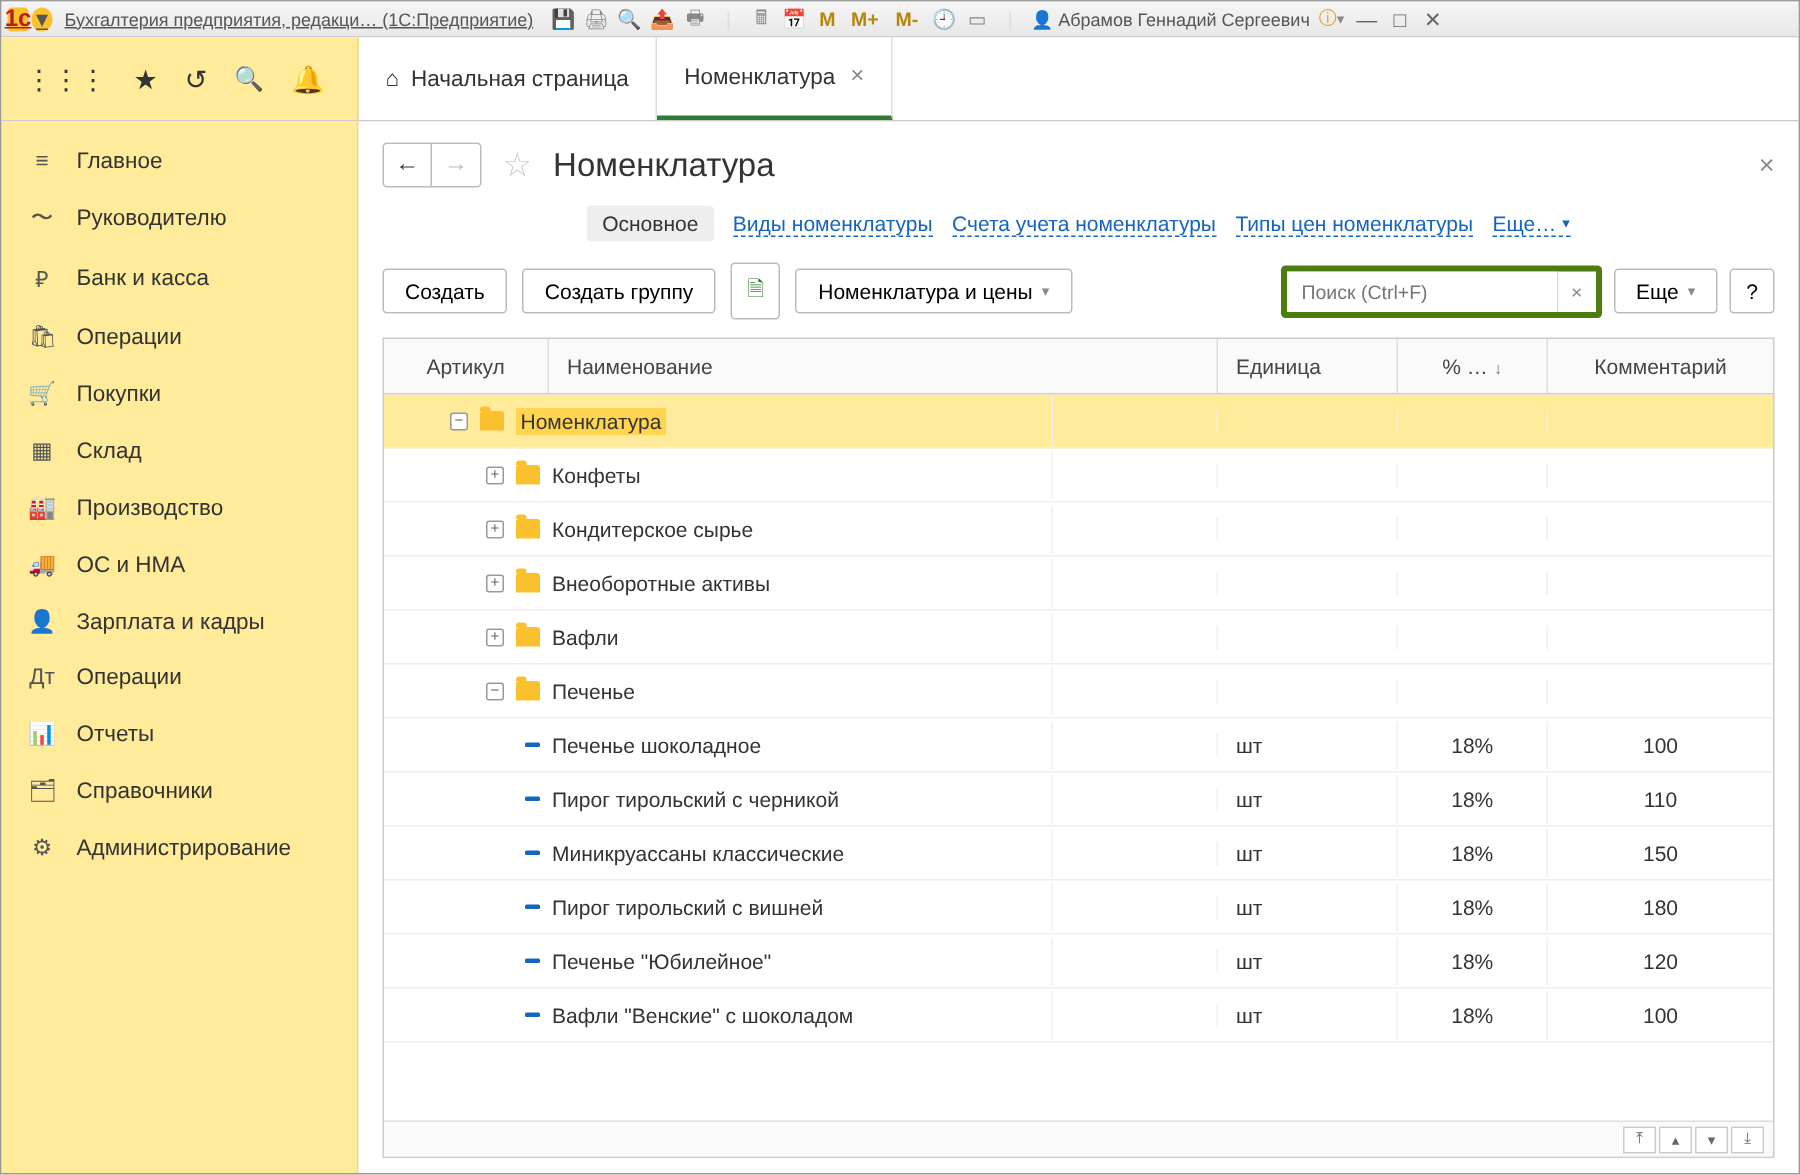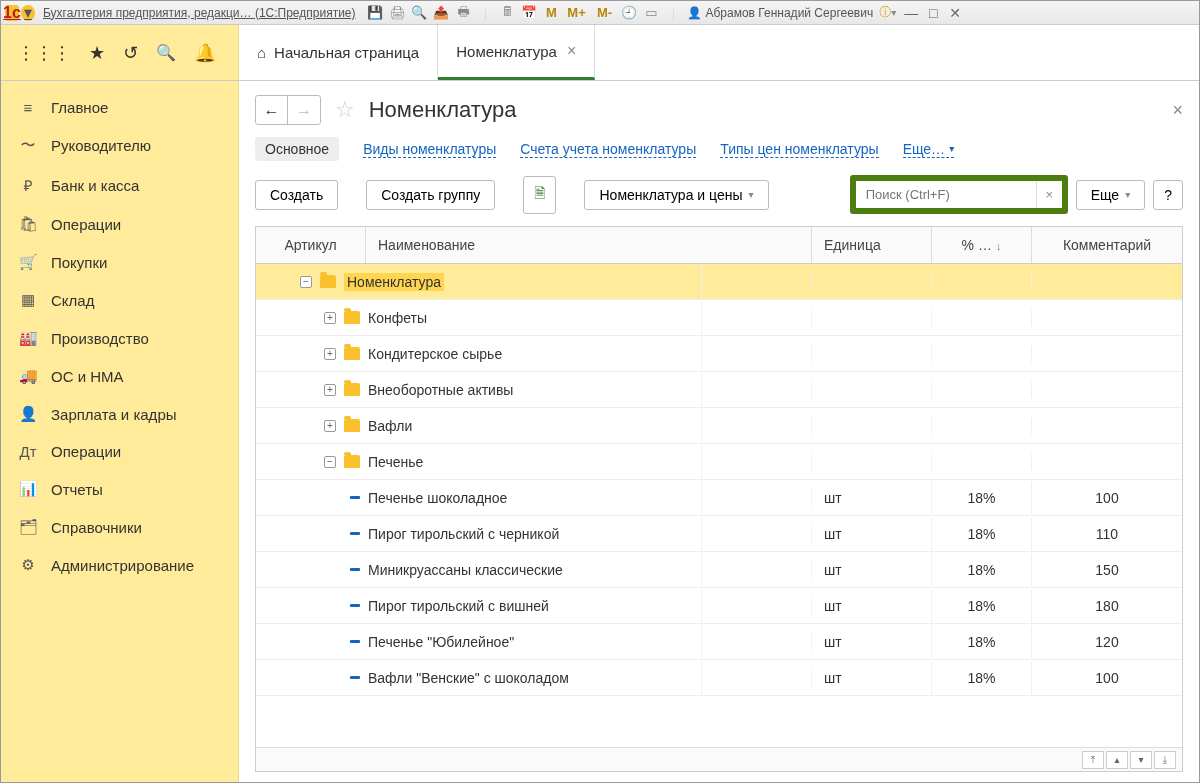--- a/index.html
+++ b/index.html
@@ -38,31 +38,31 @@
 
 .c-head { display: flex; align-items: center; gap: 14px; margin-bottom: 12px; }
 .nav-btns { display: flex; border: 1px solid #bbb; border-radius: 3px; }
 .nav-btns span { width: 32px; height: 28px; display: flex; align-items: center; justify-content: center; border-right: 1px solid #bbb; cursor: pointer; color: #333; font-size: 16px; }
 .nav-btns span:last-child { border-right: none; color: #bbb; }
 .star { font-size: 22px; color: #ccc; cursor: pointer; }
 .c-title { font-size: 22px; font-weight: normal; color: #333; }
 .c-close { margin-left: auto; font-size: 18px; color: #888; cursor: pointer; }
 
 
-.navlinks { display: flex; align-items: center; gap: 24px; margin-bottom: 14px; font-size: 14px; }
+.navlinks { display: flex; align-items: center; gap: 13px; margin-bottom: 14px; font-size: 14px; justify-content: center; }
 .navlinks .nl-active { background: #eee; padding: 4px 10px; border-radius: 3px; }
 .navlinks a { color: #1565c0; text-decoration: none; border-bottom: 1px dashed #1565c0; cursor: pointer; }
 .navlinks .more { color: #1565c0; cursor: pointer; display: flex; align-items: center; gap: 4px; border-bottom: 1px dashed #1565c0;}
 
 
-.toolbar { display: flex; align-items: center; gap: 28px; margin-bottom: 12px; }
+.toolbar { display: flex; align-items: center; gap: 10px; margin-bottom: 12px; }
 .btn { border: 1px solid #bbb; background: #fff; padding: 6px 14px; border-radius: 3px; font-size: 14px; cursor: pointer; display: flex; align-items: center; gap: 6px; }
 .btn.icon-only { padding: 6px 10px; }
 .search-wrap { margin-left: auto; display: flex; align-items: center; gap: 8px; }
-.search-box { display: flex; border: 6px solid #4d7c0f; border-radius: 3px; overflow: hidden; }
+.search-box { display: flex; border: 4px solid #4d7c0f; border-radius: 3px; overflow: hidden; }
 .search-box input { border: none; padding: 6px 10px; width: 180px; font-size: 13px; outline: none; }
 .search-box .clear { width: 26px; display: flex; align-items: center; justify-content: center; border-left: 1px solid #ddd; cursor: pointer; color: #888; }
 
 
 .table-wrap { flex: 1; border: 1px solid #ccc; display: flex; flex-direction: column; overflow: hidden; }
 .thead { display: flex; background: #fafafa; border-bottom: 1px solid #ccc; font-size: 14px; color: #444; }
 .th { padding: 10px 12px; border-right: 1px solid #ddd; }
 .th:last-child { border-right: none; }
 .col-name { flex: 1; min-width: 320px; }
 .col-art { width: 110px; text-align: center; }

